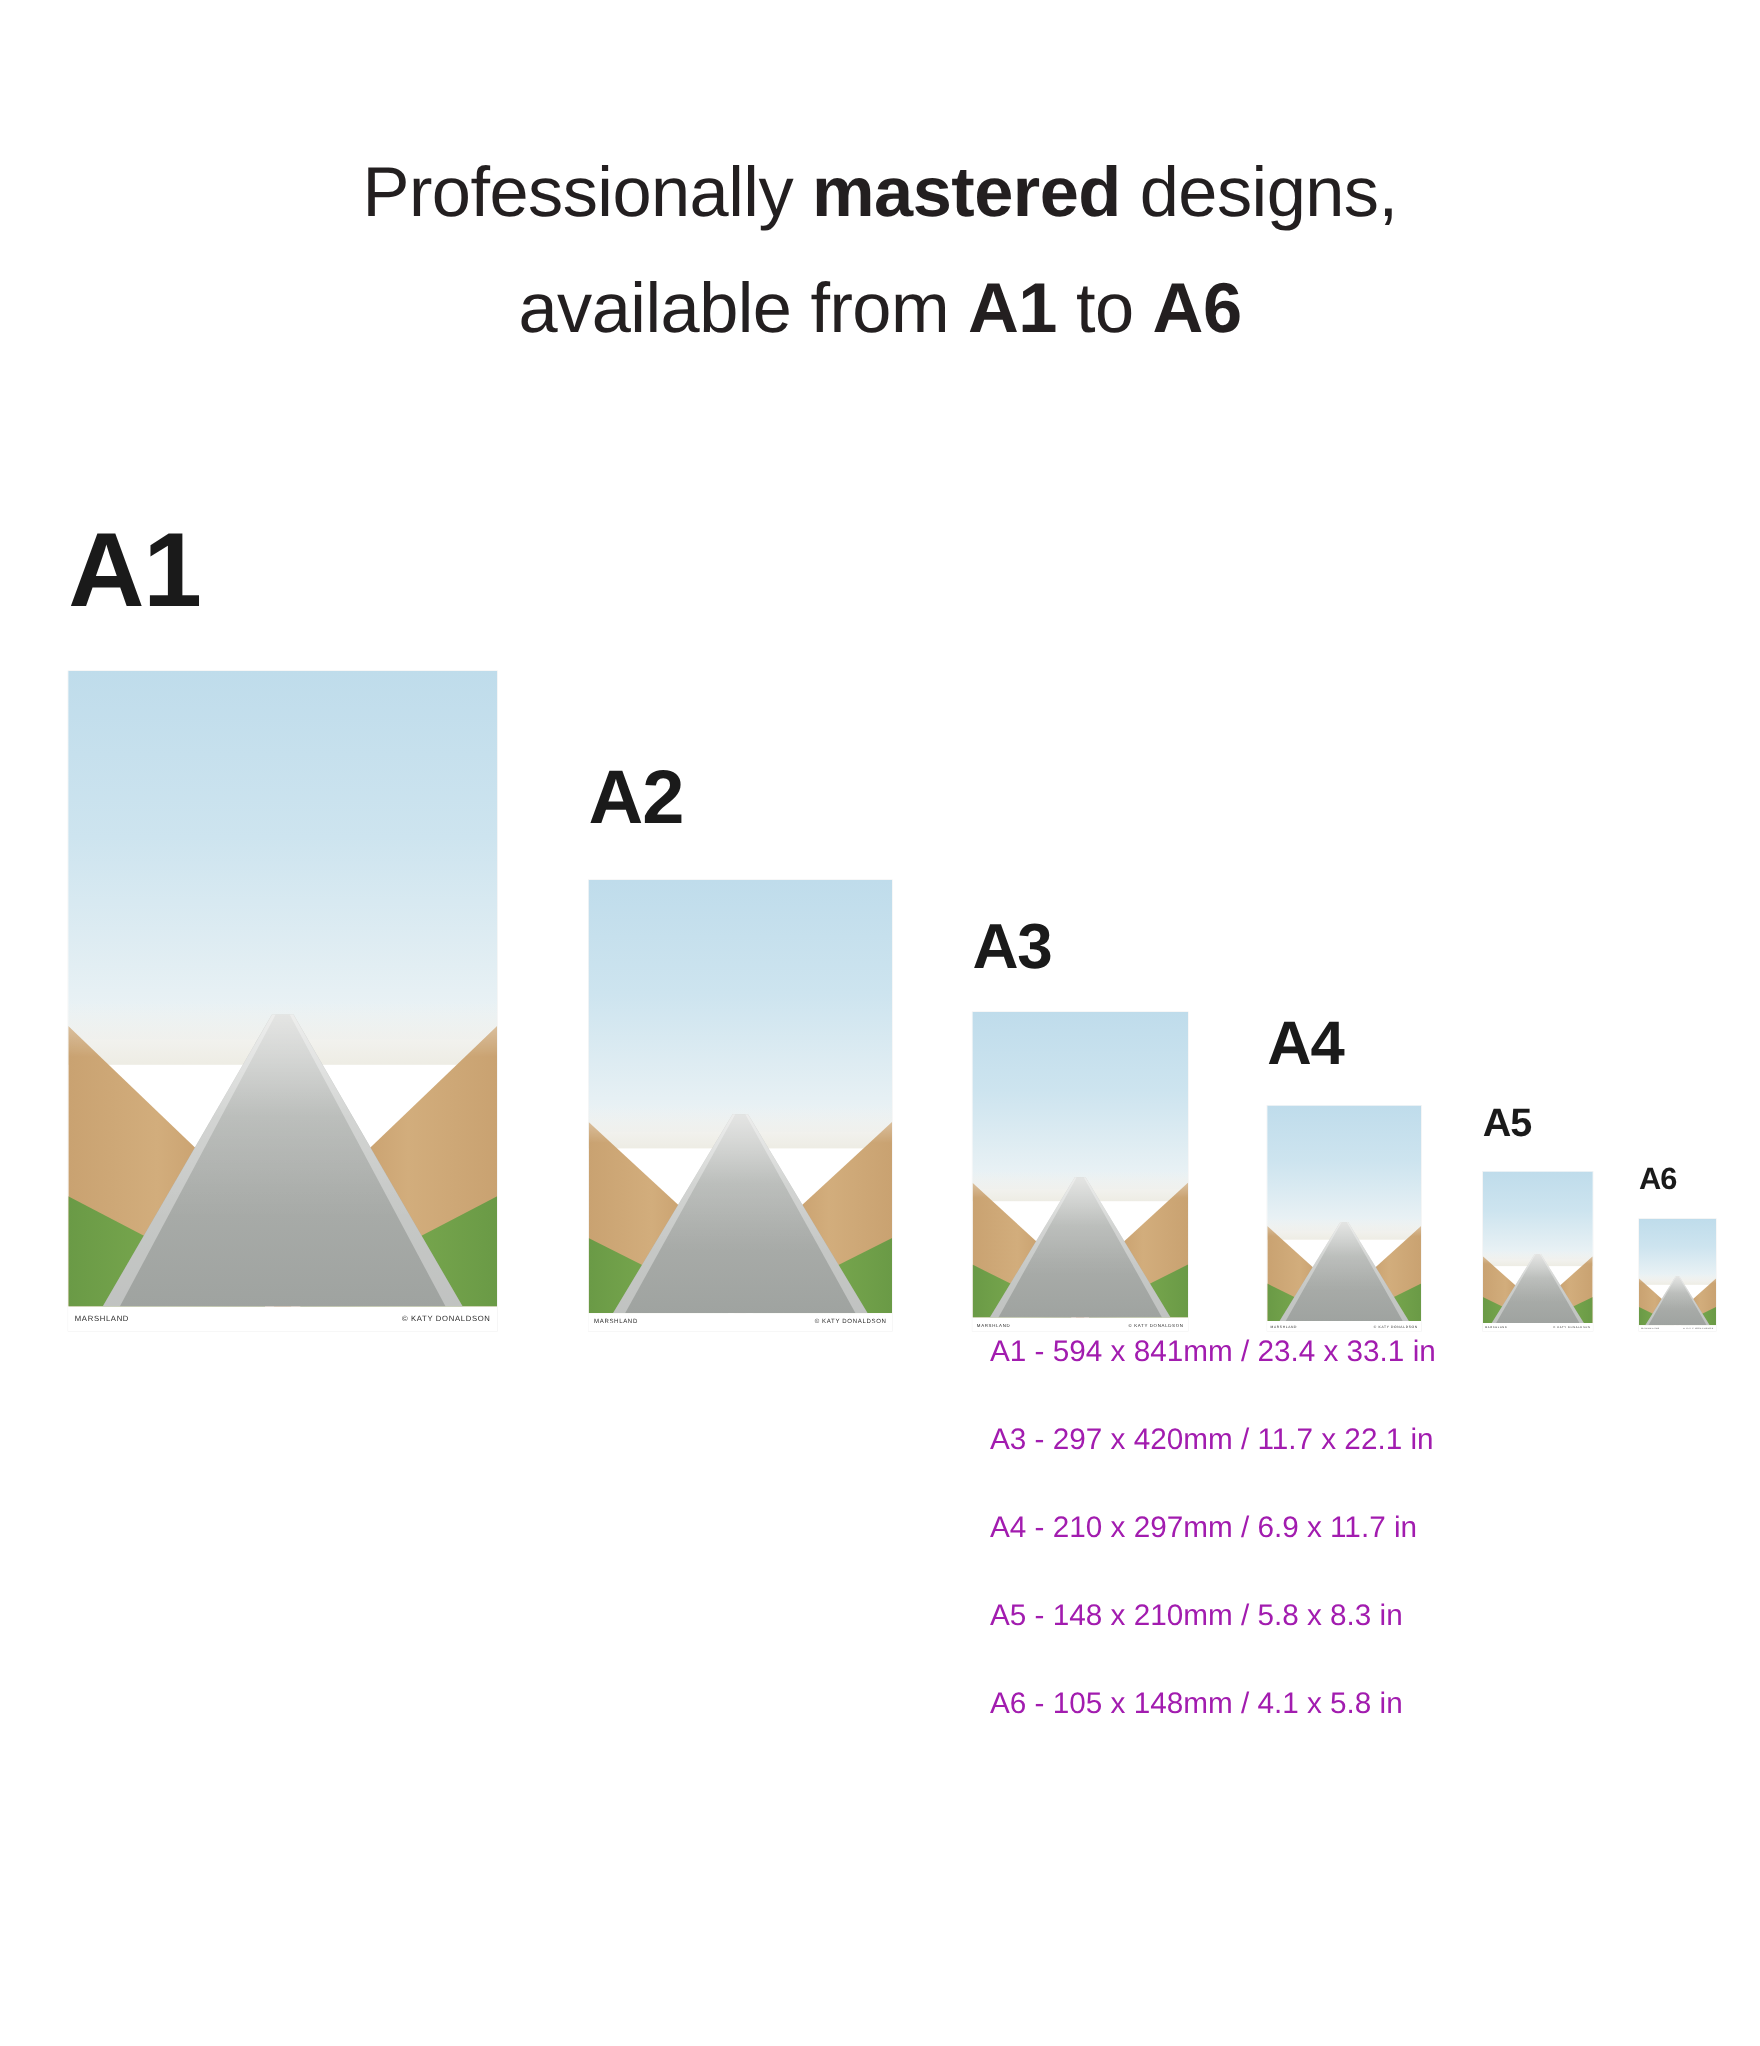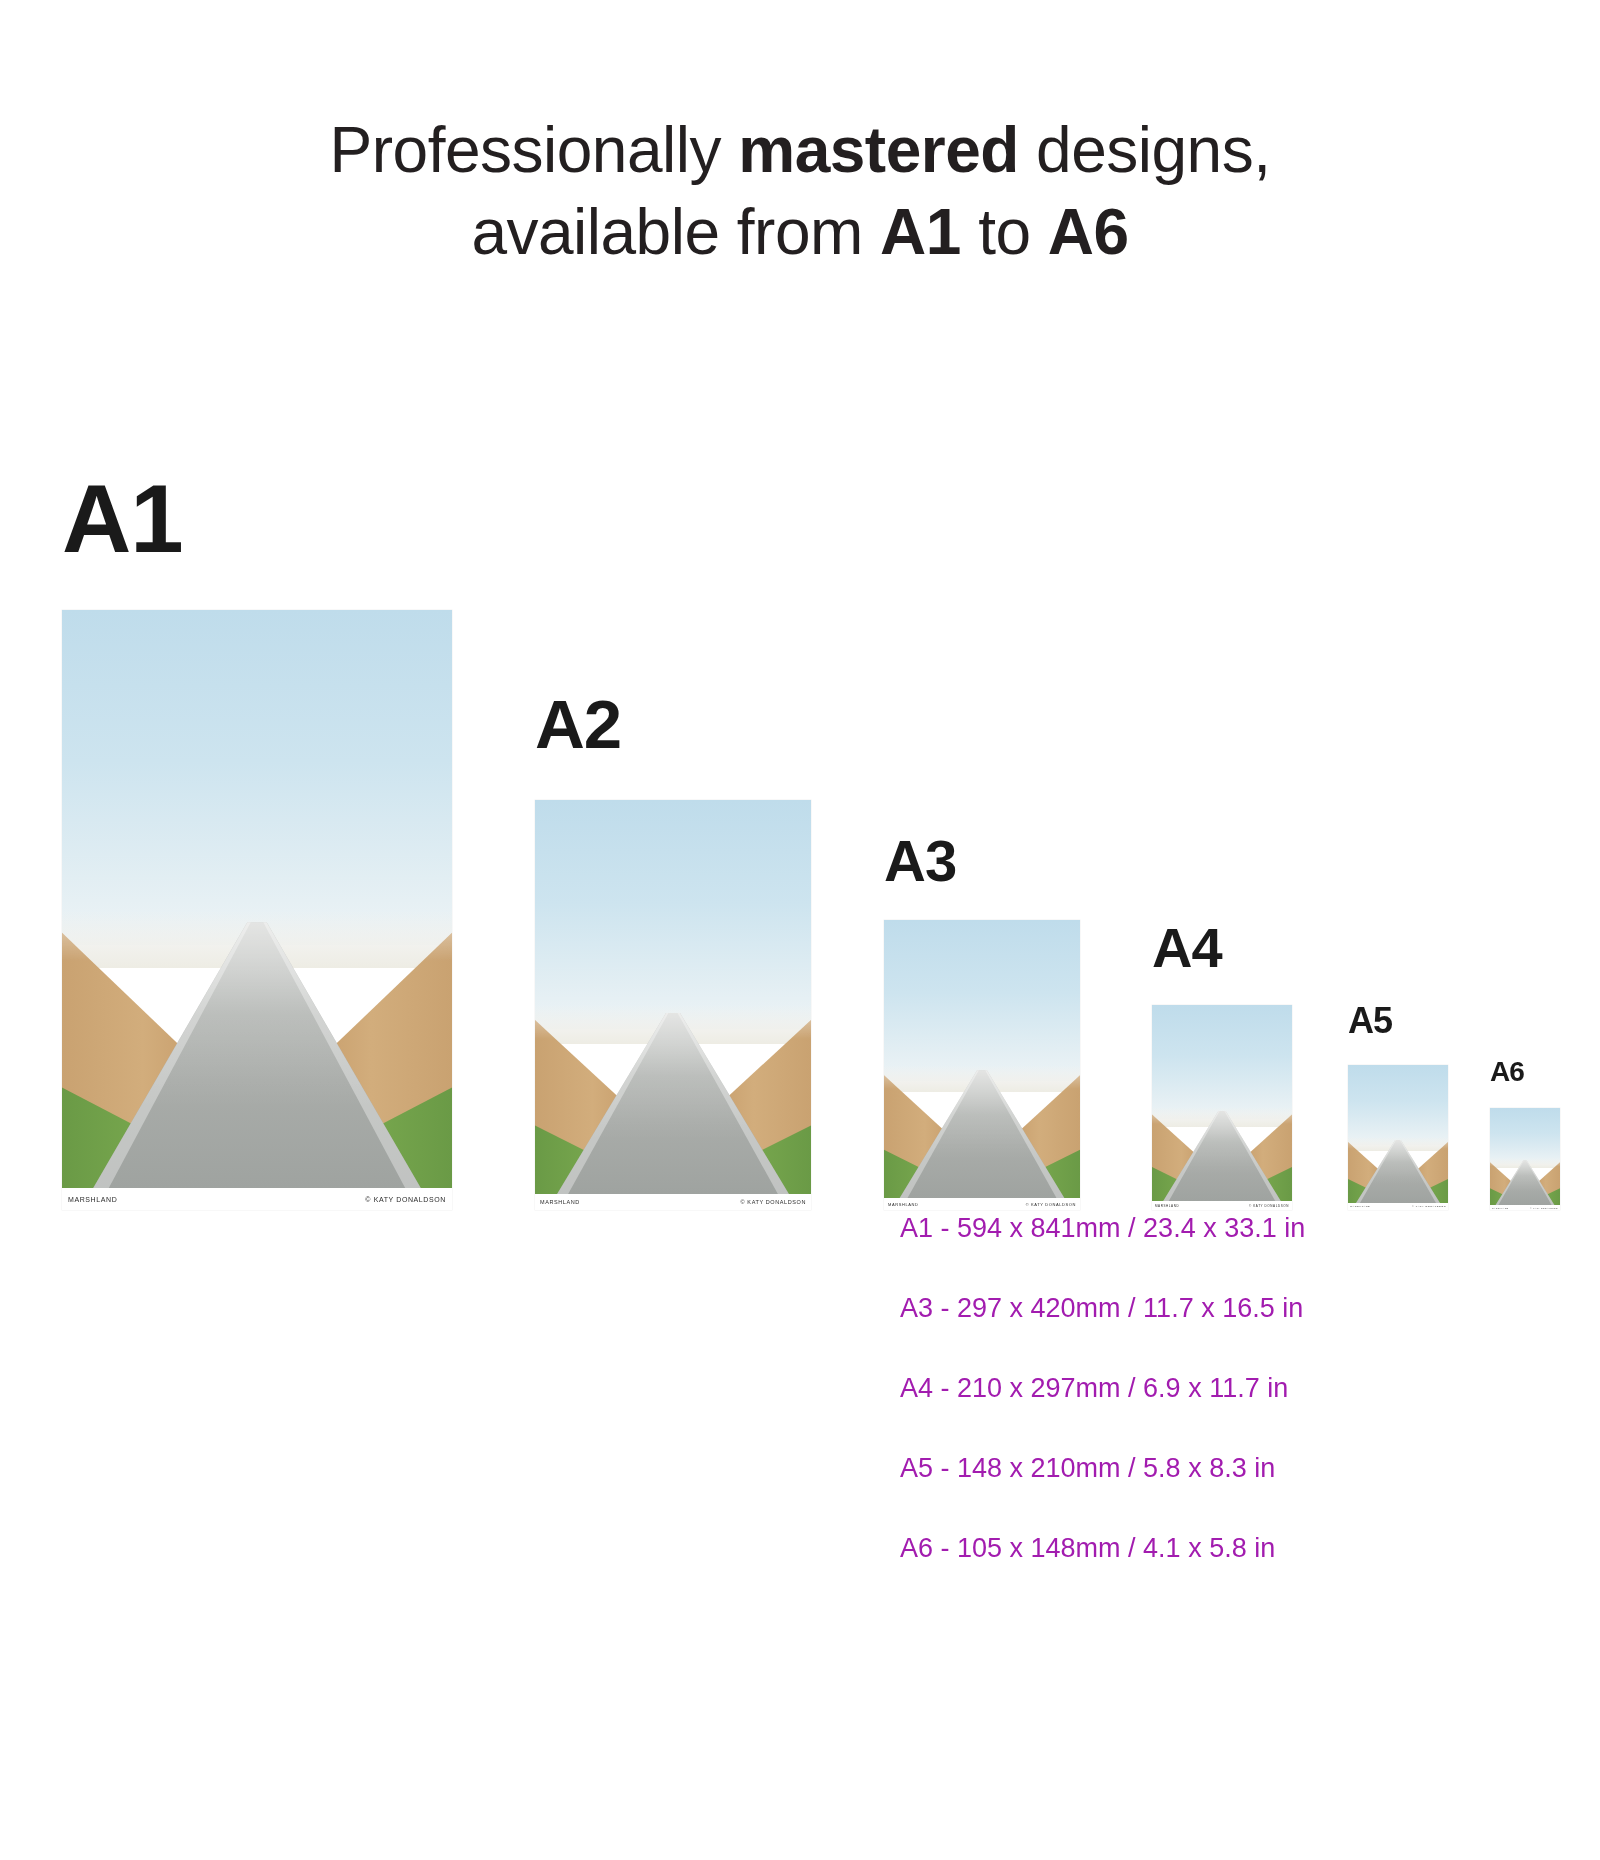--- a/index.html
+++ b/index.html
@@ -22,21 +22,21 @@
     left: 0;
     top: 110px;
     width: 1600px;
     text-align: center;
     font-size: 64px;
     line-height: 1.28;
     font-weight: 400;
     letter-spacing: -0.5px;
     color: #231f20;
   }
-  .headline .ln { display: block; }
+  .headline .ln { display: block; margin-top: 24px; }
   .headline b { font-weight: 700; }
 
   
   .sizes {
     position: absolute;
     left: 0;
     top: 430px;
     width: 1600px;
     height: 780px;
   }
@@ -312,17 +312,17 @@
         <span>MARSHLAND</span>
         <span>© KATY DONALDSON</span>
       </div>
     </div>
   </div>
 
 </div>
 
 <div class="dims">
   <div class="dim-row">A1 - 594 x 841mm  /  23.4 x 33.1 in</div>
-  <div class="dim-row">A3 - 297 x 420mm  /  11.7 x 16.5 in</div>
+  <div class="dim-row">A3 - 297 x 420mm  /  11.7 x 22.1 in</div>
   <div class="dim-row">A4  - 210 x 297mm  /  6.9 x 11.7 in</div>
   <div class="dim-row">A5 - 148 x 210mm / 5.8 x 8.3 in</div>
   <div class="dim-row">A6 - 105 x 148mm / 4.1 x 5.8 in</div>
 </div>
 
 </body></html>

